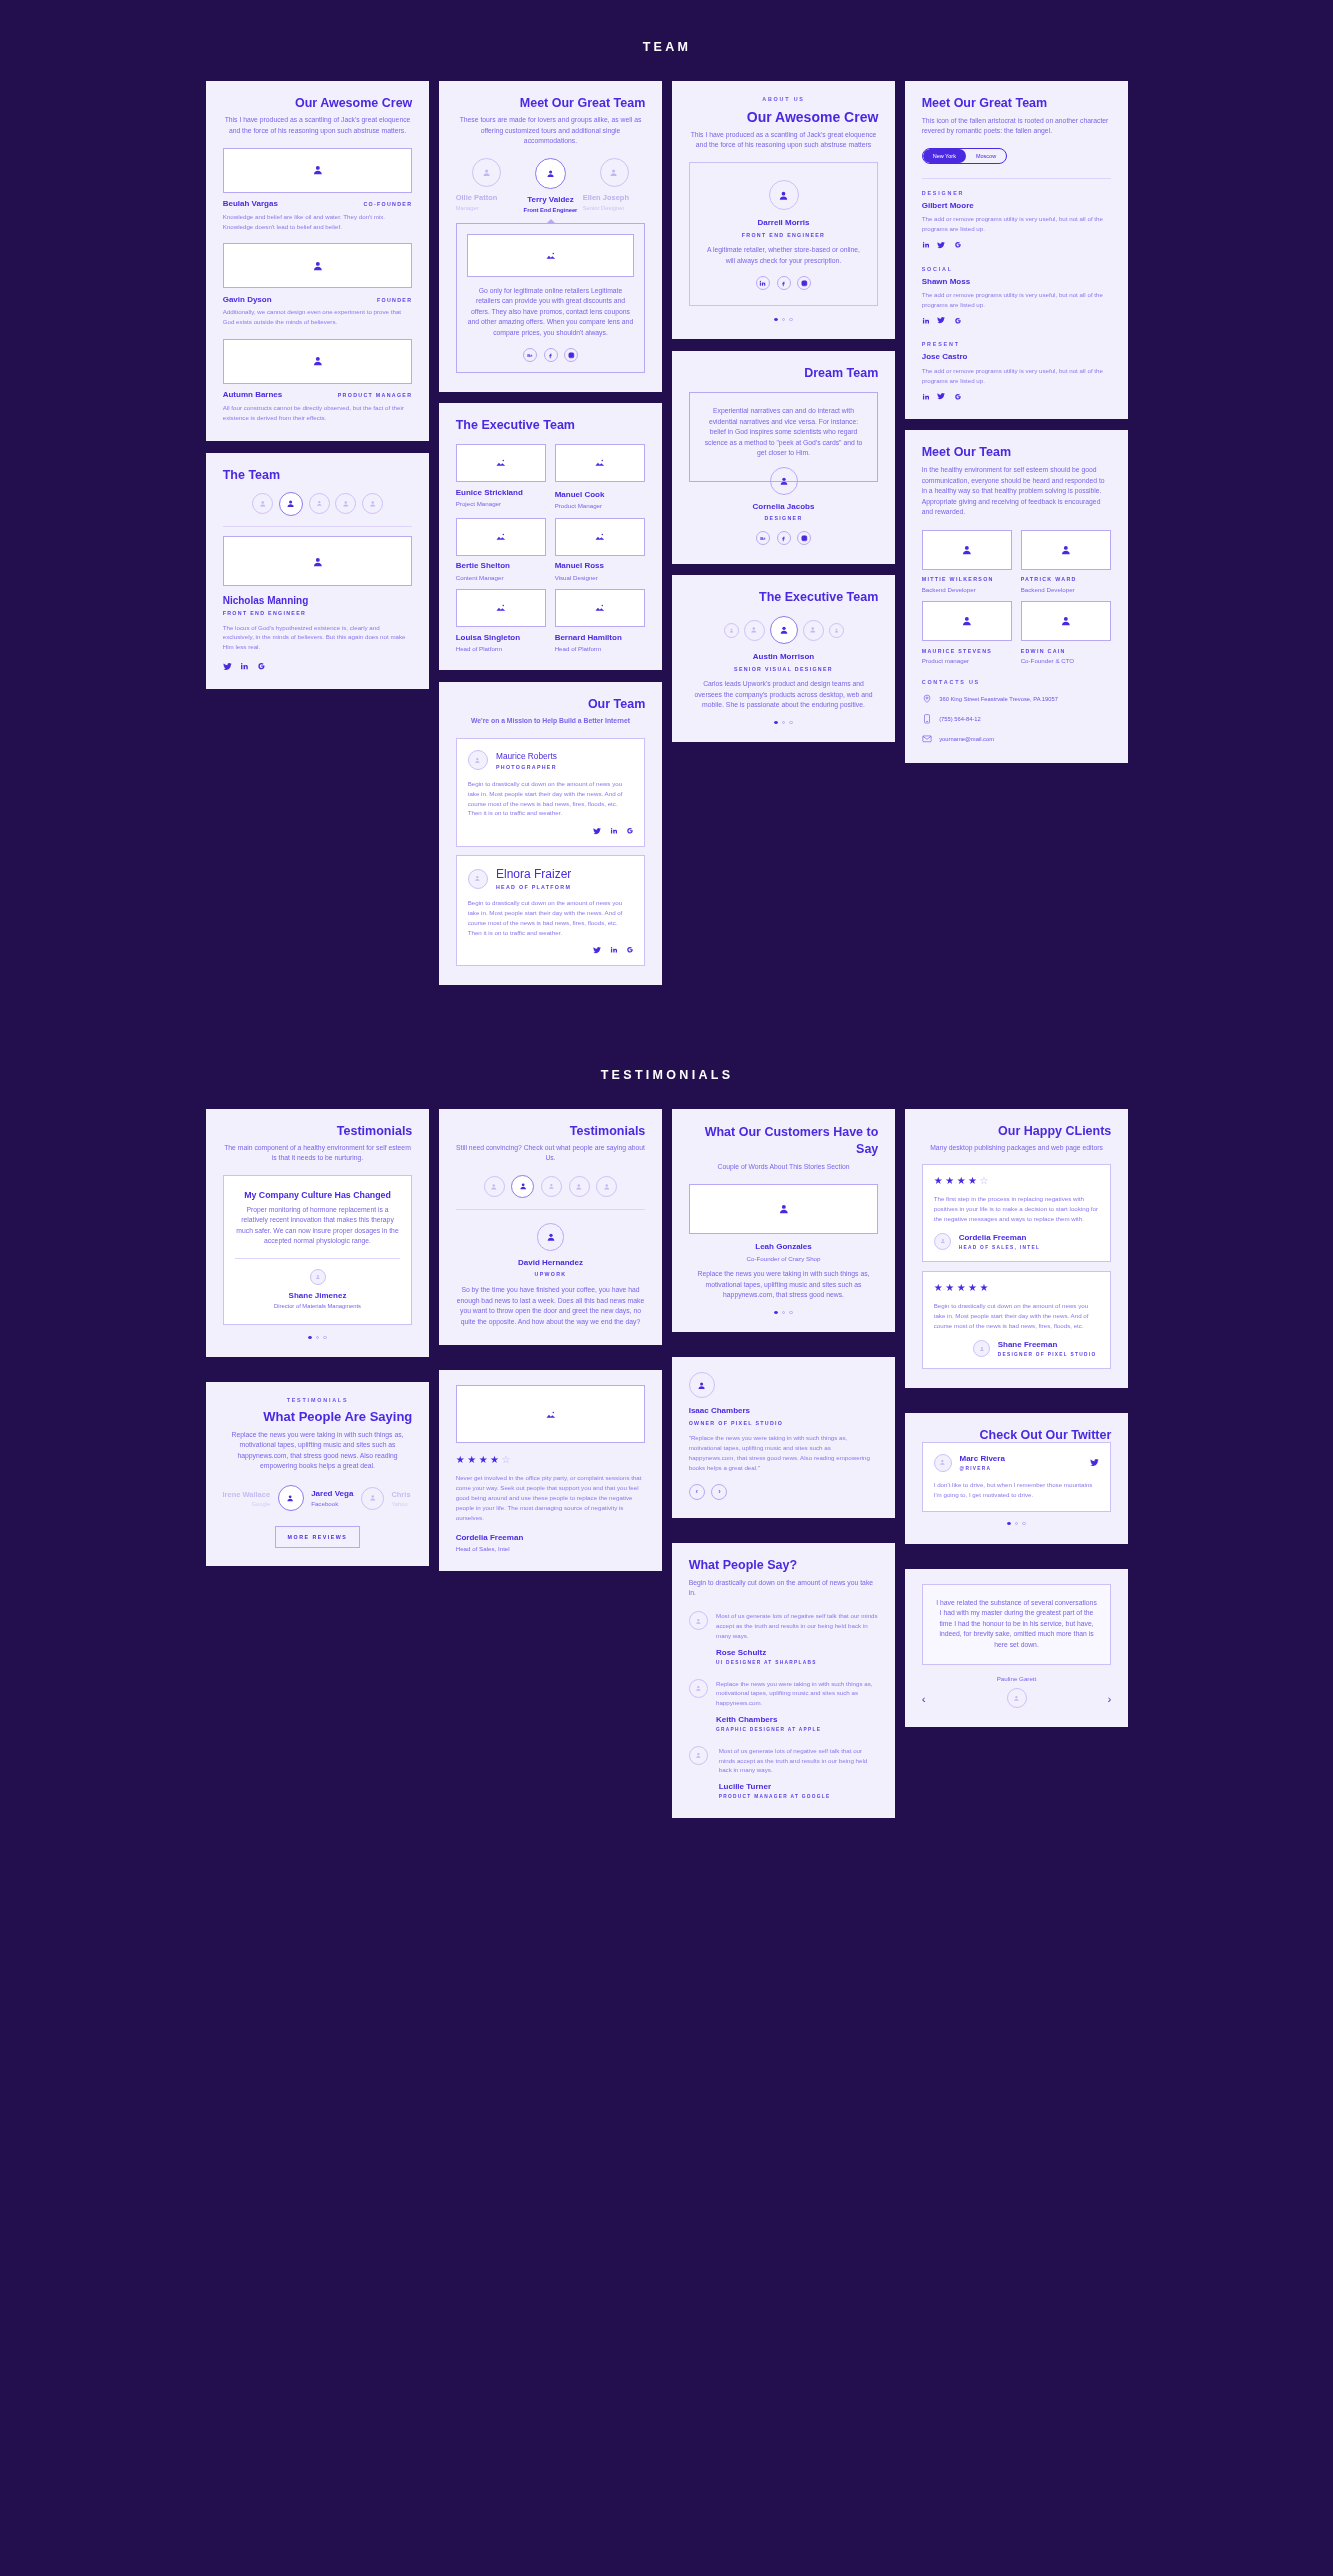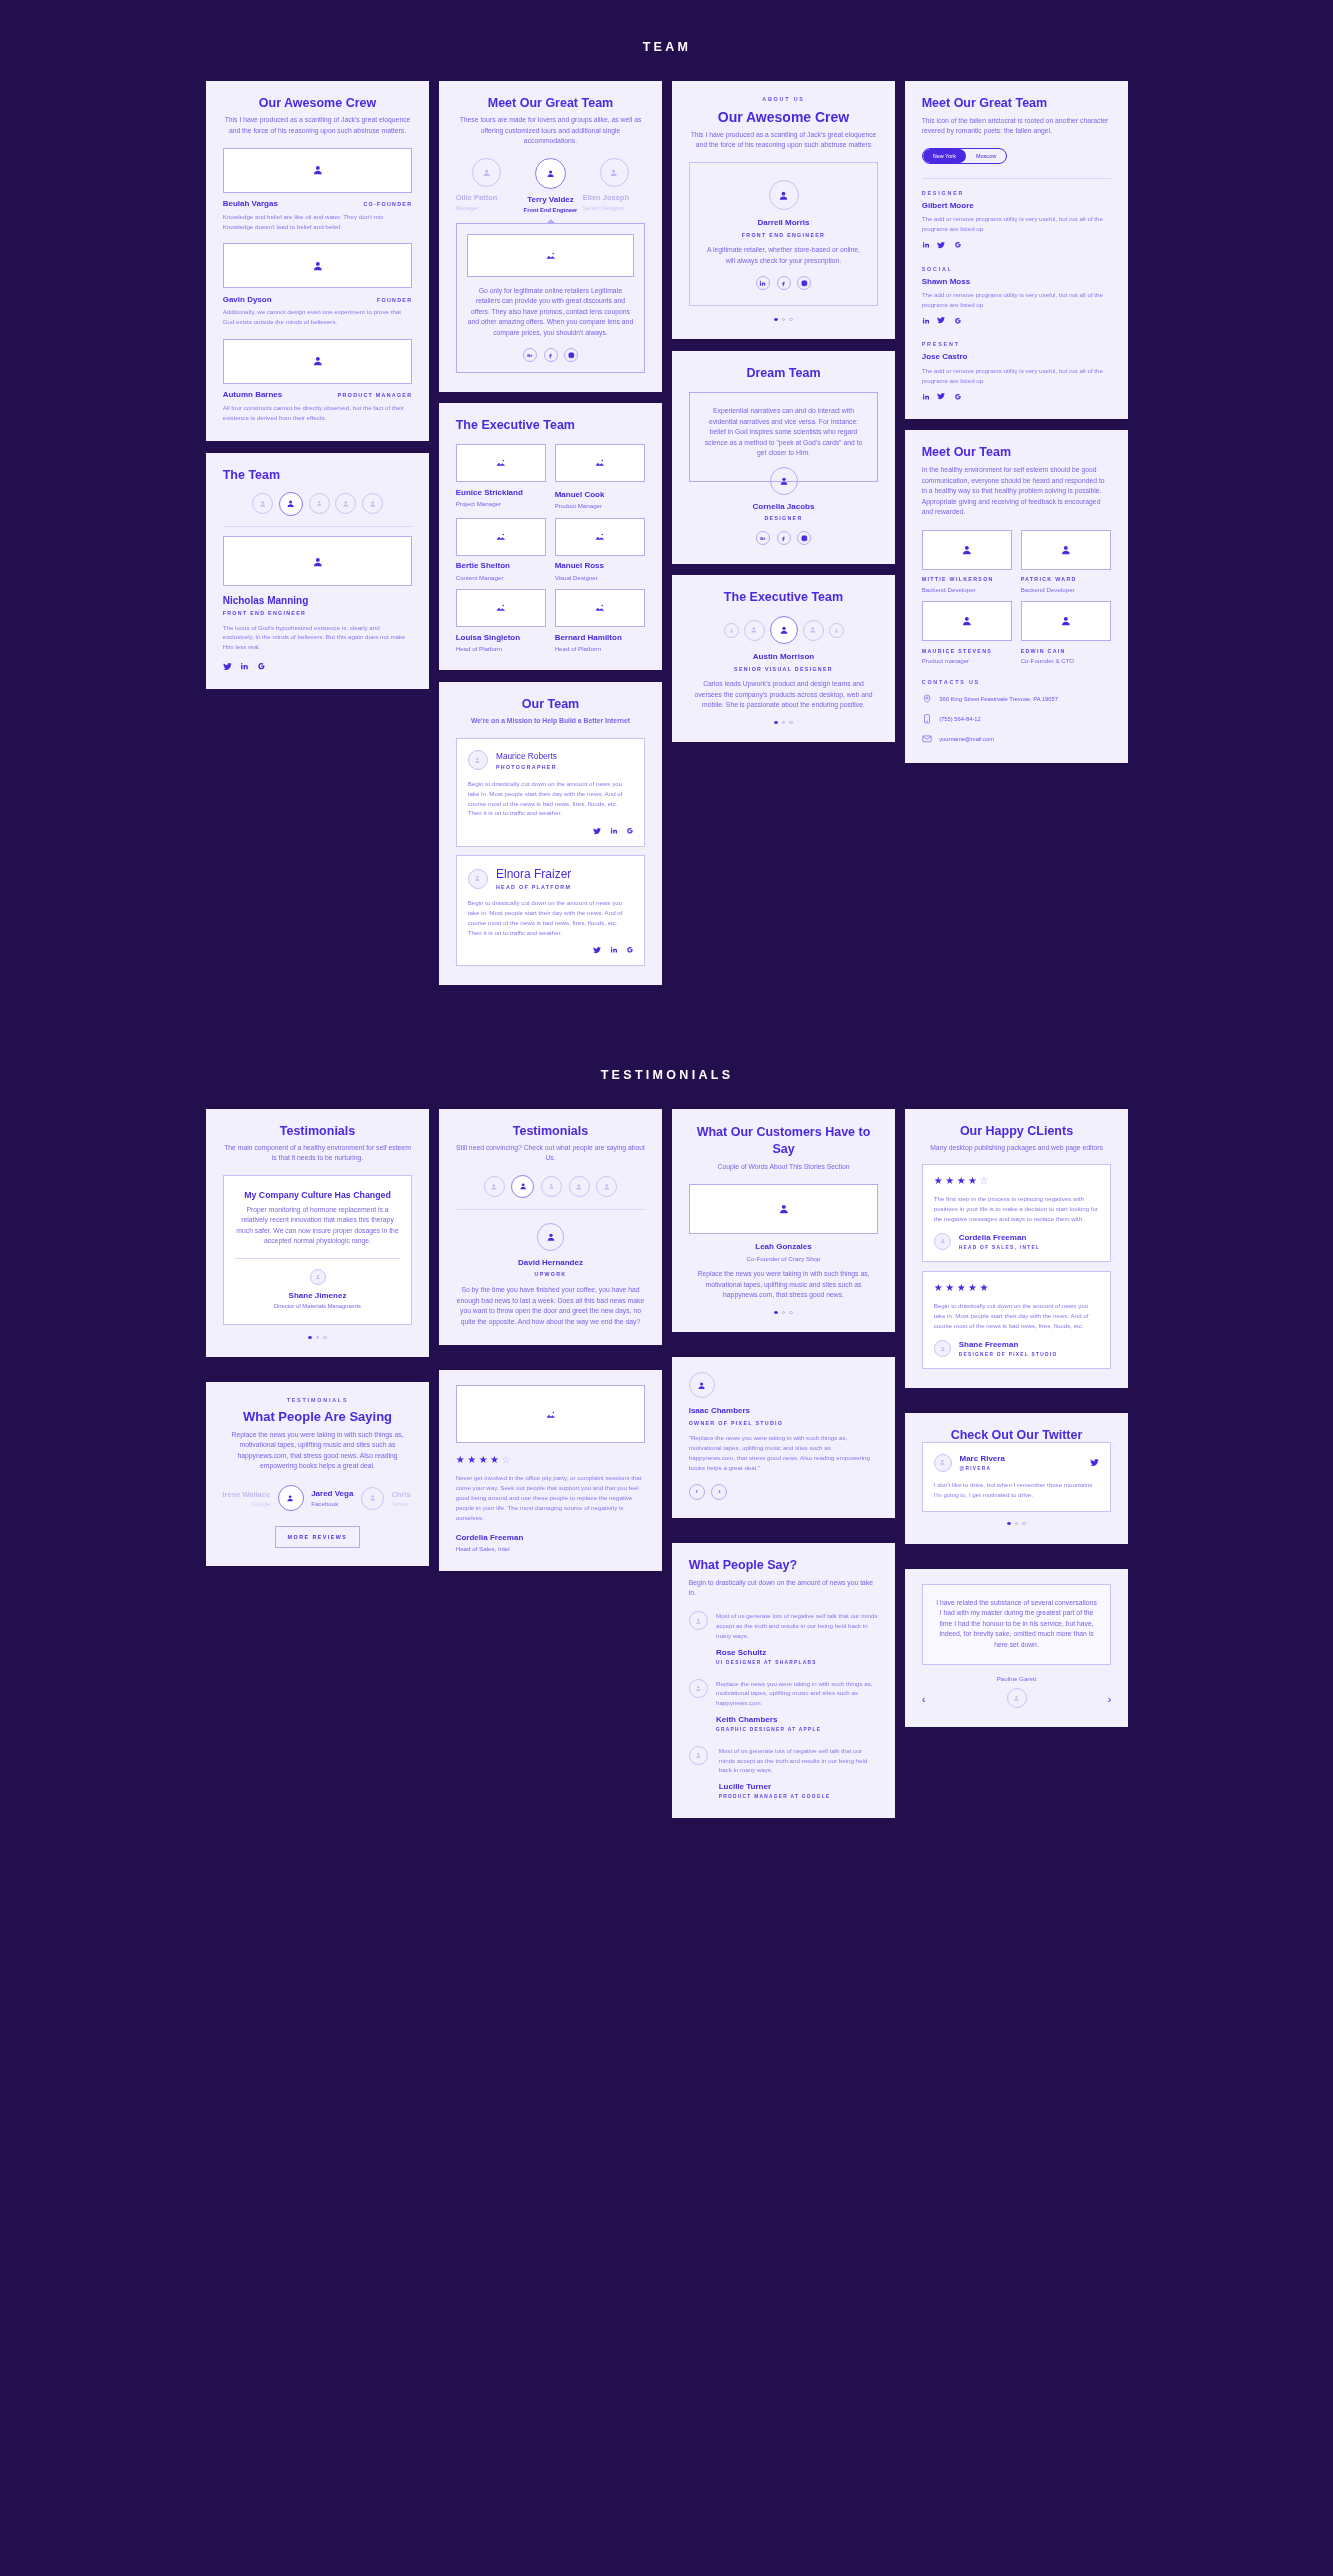--- a/index.html
+++ b/index.html
@@ -23,21 +23,21 @@
   .cols { display: flex; gap: 10px; justify-content: center; align-items: flex-start; }
   .col { width: 223px; display: flex; flex-direction: column; gap: 11.7px; }
 
   .card {
     background: #f3f0fe;
     padding: 15px 16.7px 18.3px;
     overflow: hidden;
   }
 
   h3.ttl { font-size: 12.5px; font-weight: bold; color: #4b29e0; }
-  h3.ttl.c { text-align: center; }
+  h3.ttl.c { text-align: right; }
   p.sub { font-size: 6.8px; line-height: 1.55; color: #7a64e8; }
   p.sub.c { text-align: center; }
   .eyebrow { font-size: 5.4px; letter-spacing: 1.8px; font-weight: bold; color: #6a51e6; }
   .eyebrow.c { text-align: center; }
 
   .imgbox {
     border: 0.8px solid #b9a9f5;
     background: #ffffff;
     display: flex; align-items: center; justify-content: center;
   }
@@ -903,21 +903,21 @@
 
         <div class="wcard" style="margin-top:9.2px;padding:11px;">
           <div class="stars">
             <span>★</span>
               <span>★</span>
               <span>★</span>
               <span>★</span>
               <span>★</span>
           </div>
           <p class="body" style="margin-top:7.5px;">Begin to drastically cut down on the amount of news you take in. Most people start their day with the news. And of course most of the news is bad news, fires, floods, etc.</p>
-          <div style="display:flex;align-items:center;gap:7.5px;margin-top:9.2px;">
+          <div style="display:flex;align-items:center;gap:7.5px;margin-top:9.2px;margin-left:39px;">
             <div class="avatar" style="width:17.5px;height:17.5px;">
                 <svg viewBox="0 0 24 24" width="5.8" height="5.8">
                   <circle cx="12" cy="8" r="4"></circle>
                   <path d="M4 21c0-4.4 3.6-7 8-7s8 2.6 8 7z"></path>
                 </svg>
               </div>
             <div>
               <div class="name">Shane Freeman</div>
               <div class="role" style="margin-top:2.5px;font-size:4.8px;">DESIGNER OF PIXEL STUDIO</div>
             </div>

